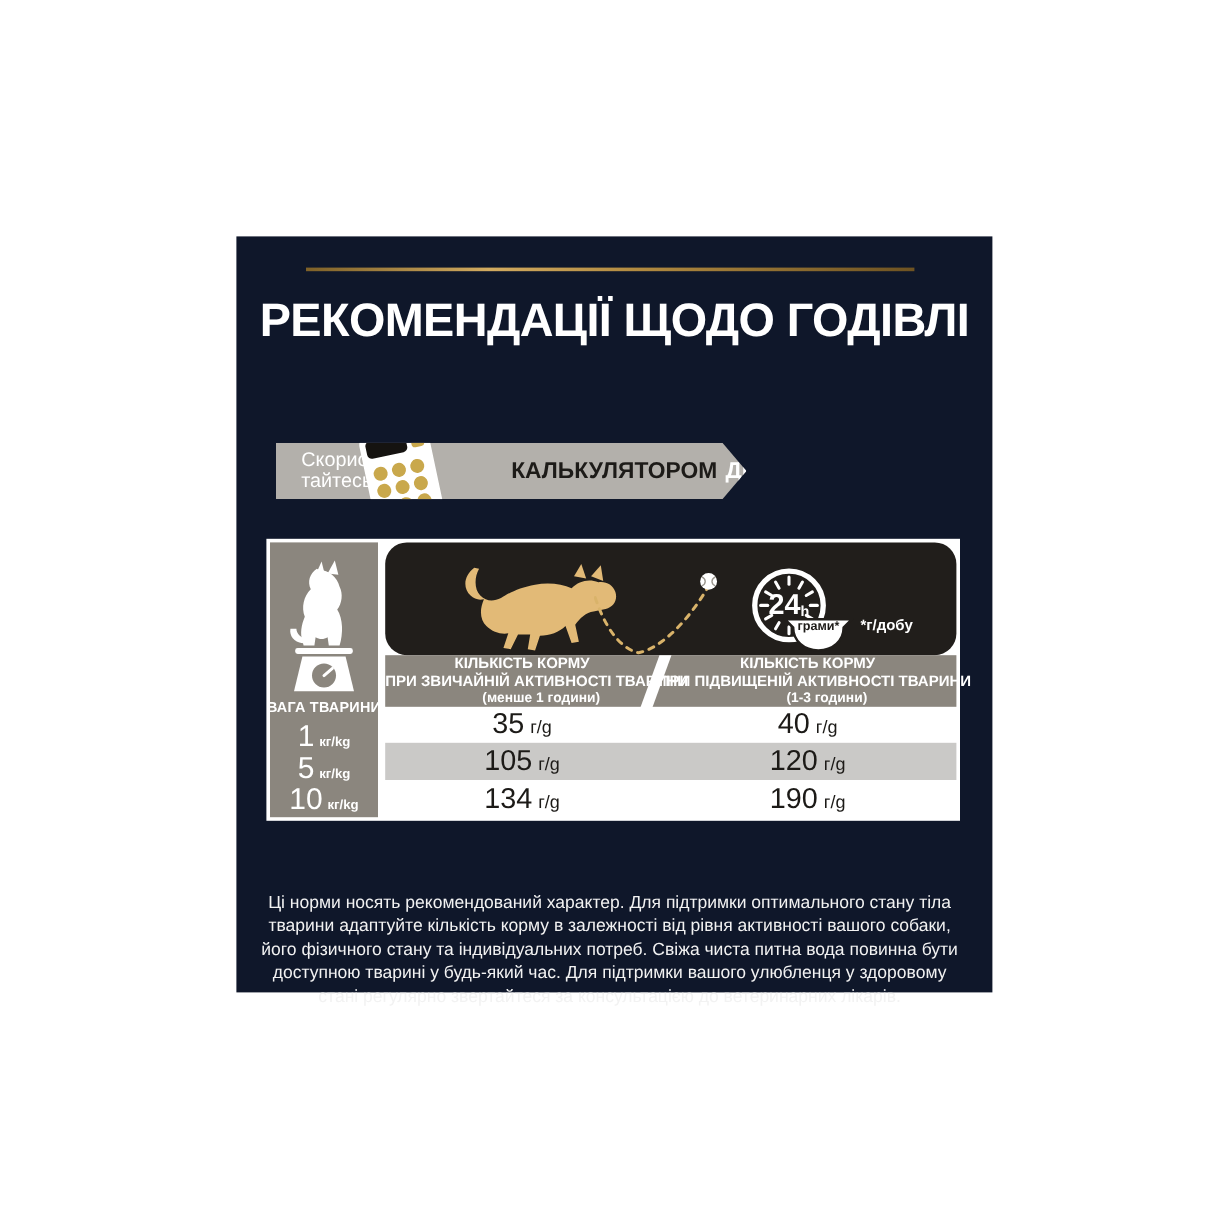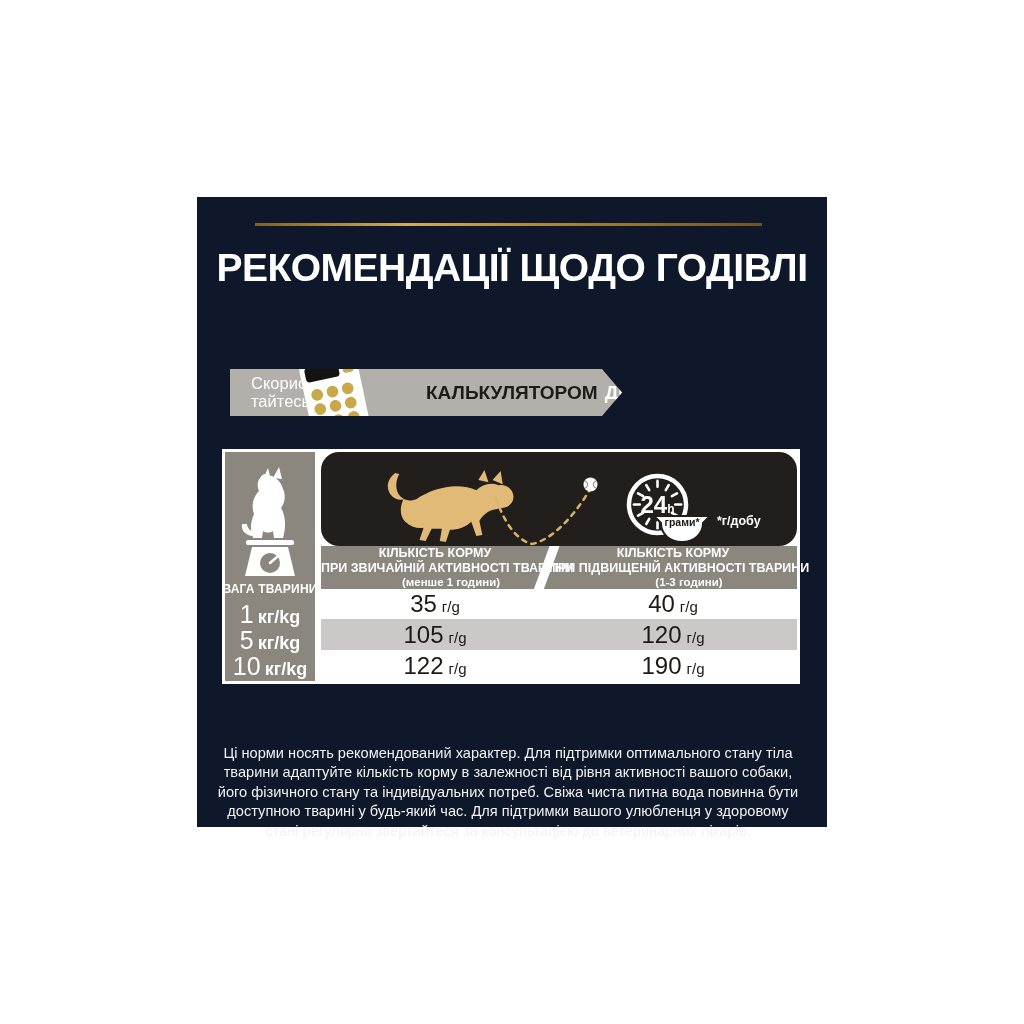--- a/index.html
+++ b/index.html
@@ -21,21 +21,21 @@
   .ribbon-label .light{color:#ffffff;margin-left:7px;}
   .side-note{position:absolute;left:440px;top:170px;color:#ffffff;font-size:20.5px;line-height:27px;}
   
   .feed-table{position:absolute;left:25px;top:252px;width:578px;height:235px;background:#ffffff;
     box-sizing:border-box;padding:3px;display:flex;gap:6px;}
   .weight-col{width:90px;background:#8b867e;color:#ffffff;display:flex;flex-direction:column;align-items:center;}
   .wicon{height:126px;display:flex;align-items:flex-end;justify-content:center;padding-top:5px;box-sizing:border-box;}
   .whead{height:22px;display:flex;align-items:center;font-size:12px;font-weight:700;letter-spacing:0.2px;white-space:nowrap;}
   .wrow{height:26px;display:flex;align-items:baseline;justify-content:center;gap:4px;}
   .wnum{font-size:25px;font-weight:400;}
-  .wunit{font-size:18px;font-weight:700;}
+  .wunit{font-size:11px;font-weight:700;}
   .main-col{flex:1;display:flex;flex-direction:column;}
   .icon-band{height:104px;background:#211e1b;position:relative;border-radius:18px;}
   .dog-run{position:absolute;left:62px;top:15px;width:142px;height:80px;}
   .traj{position:absolute;left:174px;top:38px;width:96px;height:58px;}
   .ball{position:absolute;left:262px;top:25px;width:15px;height:15px;}
   .clock{position:absolute;left:305px;top:21px;width:63px;height:63px;}
   .clock-txt{position:absolute;left:305px;top:21px;width:63px;height:63px;display:flex;align-items:center;
     justify-content:center;color:#ffffff;font-weight:700;}
   .clock-txt .big{font-size:24px;}
   .clock-txt .small{font-size:12px;margin-top:9px;}
@@ -212,21 +212,21 @@
             <span class="val">105</span>
             <span class="vunit">г/g</span>
           </div>
           <div class="dcell dcell2">
             <span class="val">120</span>
             <span class="vunit">г/g</span>
           </div>
         </div>
         <div class="drow">
           <div class="dcell dcell1">
-            <span class="val">122</span>
+            <span class="val">134</span>
             <span class="vunit">г/g</span>
           </div>
           <div class="dcell dcell2">
             <span class="val">190</span>
             <span class="vunit">г/g</span>
           </div>
         </div>
 
       </div>
     </div>

